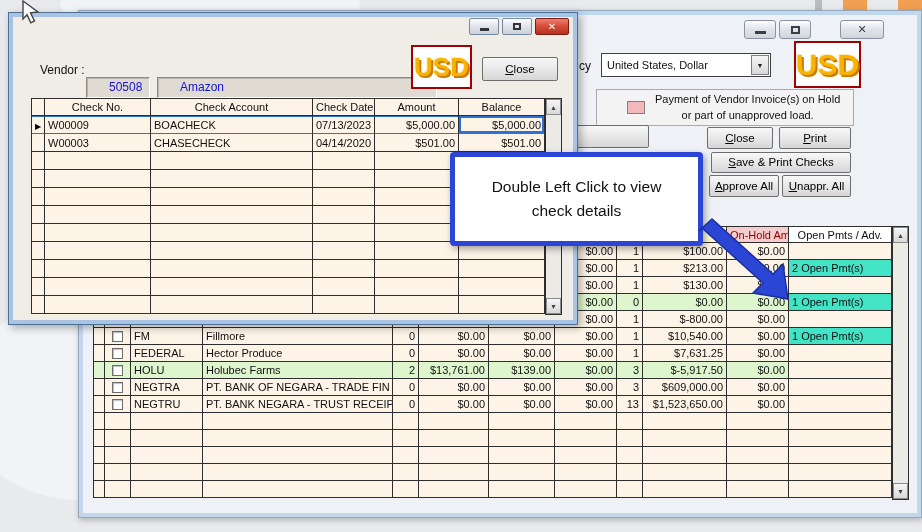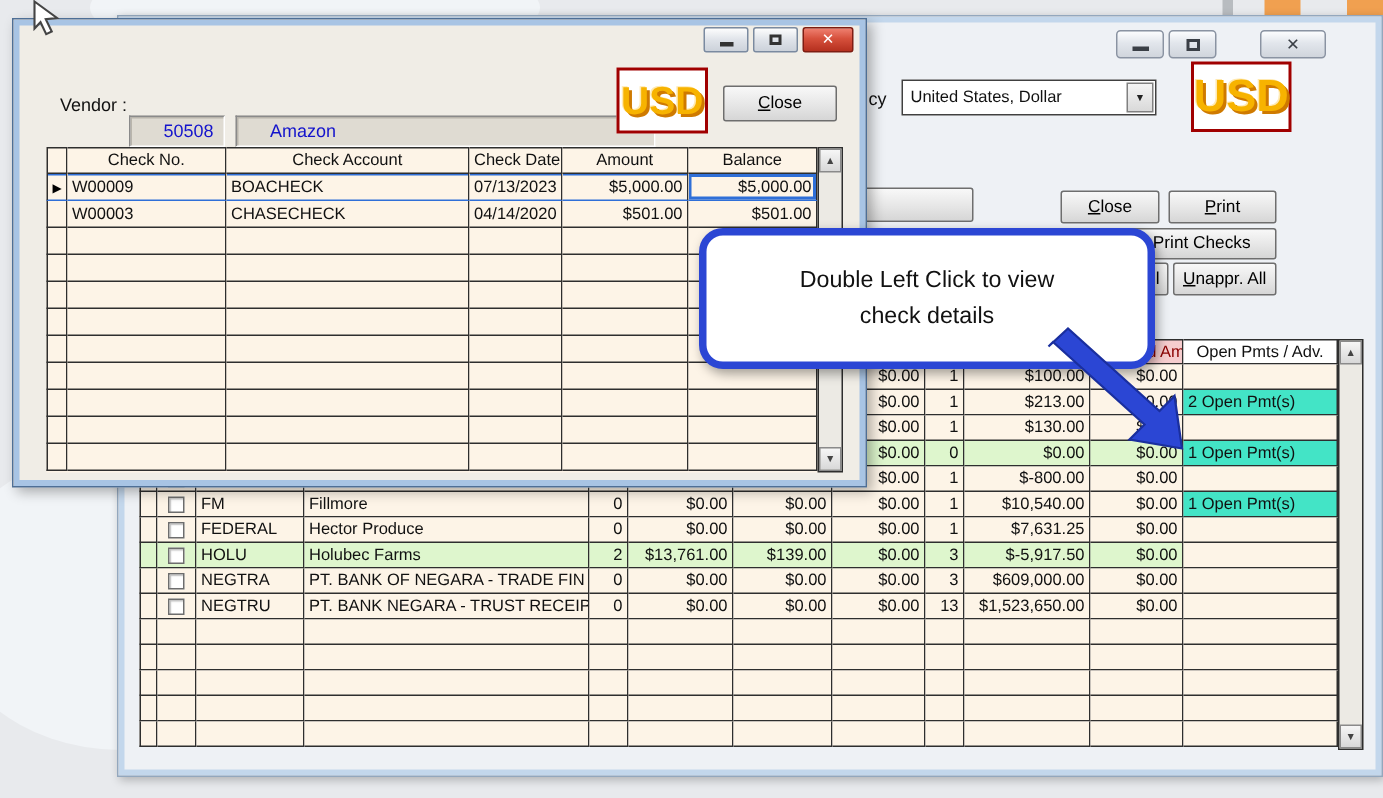--- a/index.html
+++ b/index.html
@@ -139,22 +139,22 @@
   .b-dlgclose{ left:473px; top:44px; width:76px; height:24px; line-height:22px; }
   .dlg-tbl{ left:22px; top:85px; width:531px; height:217px; }
   .dlg-tbl .inner{ margin-right:17px; }
   .dlg-tbl td,.dlg-tbl th{ height:18px; }
   .marker{ font-size:8px; color:#000; }
   tr.selected td{ box-shadow:inset 0 2px 0 -1px #2f6fd8; border-bottom-color:#2f6fd8; }
   td.focus{ box-shadow:inset 0 0 0 2px #2f6fd8 !important; }
 
   
   .callout{
-    position:absolute; left:466px; top:152px; width:304px; height:94px;
-    background:#fff; border:5px solid #2b46d4; border-radius:16px;
+    position:absolute; left:450px; top:152px; width:253px; height:94px;
+    background:#fff; border:5px solid #2b46d4; border-radius:4px;
     box-shadow:2px 3px 7px rgba(0,0,0,.35); z-index:20;
     display:flex; flex-direction:column; align-items:center; justify-content:center;
     font-size:15.5px; color:#111; line-height:1.55; text-align:center;
   }
   .callout-arrow{ position:absolute; left:655px; top:195px; z-index:21; }
   .cursor{ position:absolute; left:20px; top:0; z-index:30; }
 </style>
 </head>
 <body>
 
@@ -178,20 +178,27 @@
       </div>
   </div>
 
   <div class="currency-frag">cy</div>
   <div class="combo">
     <span class="val">United States, Dollar</span>
     <span class="drop">▼</span>
   </div>
   <div class="usd-badge usd-main">USD</div>
 
+  <div class="legend">
+    <span class="swatch"></span>
+    <div class="txt">
+      <div>Payment of Vendor Invoice(s) on Hold</div>
+      <div>or part of unapproved load.</div>
+    </div>
+  </div>
 
   <div class="btn b-partial"></div>
   <div class="btn b-close">Close</div>
   <div class="btn b-print">Print</div>
   <div class="btn b-save">Save &amp; Print Checks</div>
   <div class="btn b-appr">Approve All</div>
   <div class="btn b-unap">Unappr. All</div>
 
   <div class="tbl-wrap main-tbl">
     <div class="inner">

